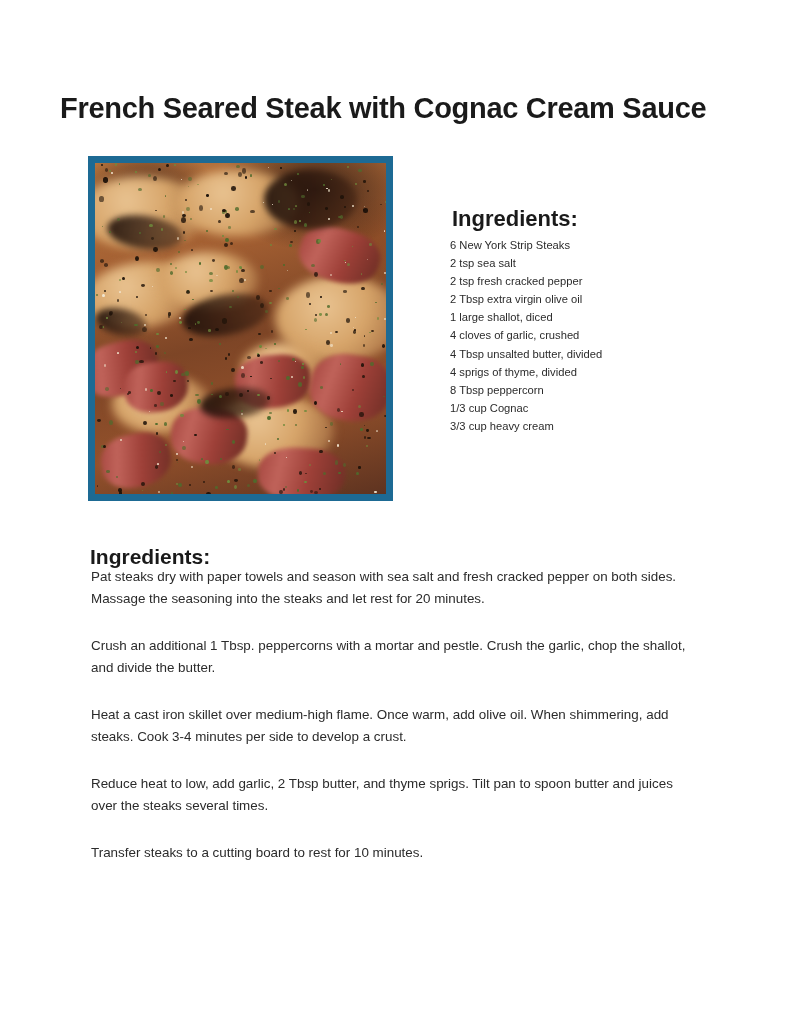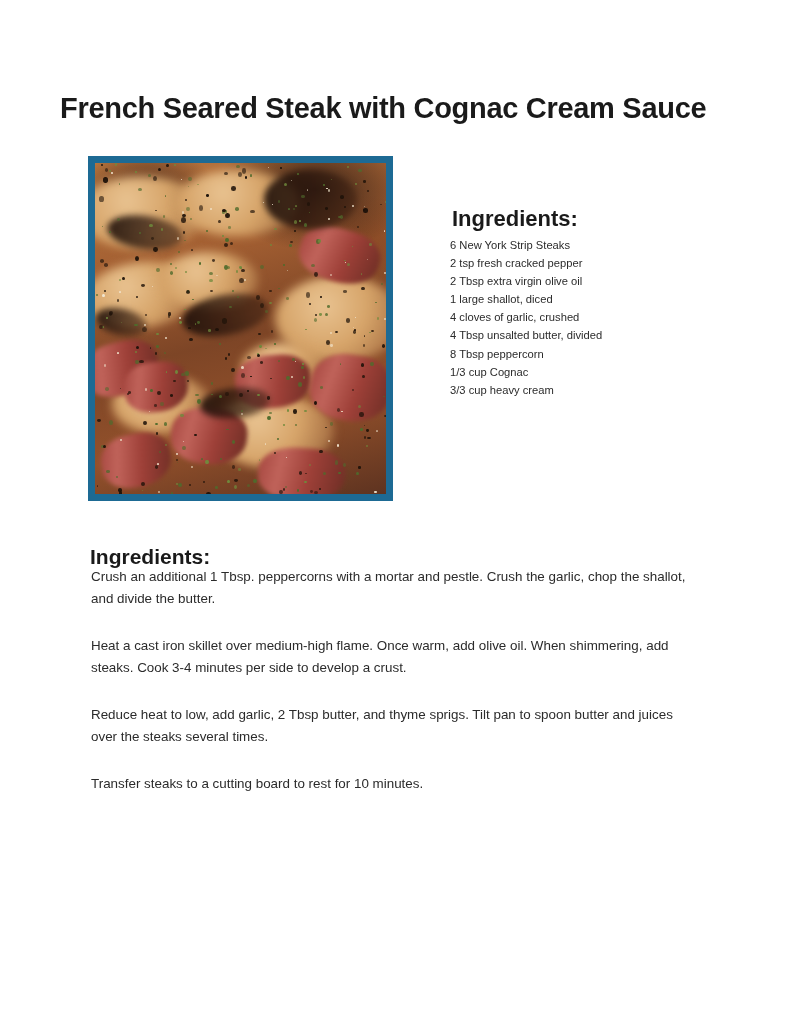--- a/index.html
+++ b/index.html
@@ -589,31 +589,34 @@
           <div class="fleck salt" style="width: 2.2px; height: 2.3px; left: 80.91%; top: 54.77%; opacity: 0.65;"></div>
           <div class="fleck salt" style="width: 2.1px; height: 2.7px; left: 17.16%; top: 68.05%; opacity: 0.64;"></div>
           <div class="fleck salt" style="width: 2.4px; height: 2px; left: 96.51%; top: 80.76%; opacity: 0.58;"></div>
         </div>
     </div>
   </div>
 
   <h2 class="ingredients-head">Ingredients:</h2>
   <ul class="ingredients-list" id="ingredients-list">
       <li>6 New York Strip Steaks</li>
+      <li>2 tsp sea salt</li>
       <li>2 tsp fresh cracked pepper</li>
       <li>2 Tbsp extra virgin olive oil</li>
       <li>1 large shallot, diced</li>
       <li>4 cloves of garlic, crushed</li>
       <li>4 Tbsp unsalted butter, divided</li>
+      <li>4 sprigs of thyme, divided</li>
       <li>8 Tbsp peppercorn</li>
       <li>1/3 cup Cognac</li>
       <li>3/3 cup heavy cream</li>
     </ul>
 
   <h2 class="instructions-head">Ingredients:</h2>
   <div class="steps" id="instruction-steps">
+      <p>Pat steaks dry with paper towels and season with sea salt and fresh cracked pepper on both sides. Massage the seasoning into the steaks and let rest for 20 minutes.</p>
       <p>Crush an additional 1 Tbsp. peppercorns with a mortar and pestle. Crush the garlic, chop the shallot, and divide the butter.</p>
       <p>Heat a cast iron skillet over medium-high flame. Once warm, add olive oil. When shimmering, add steaks. Cook 3-4 minutes per side to develop a crust.</p>
       <p>Reduce heat to low, add garlic, 2 Tbsp butter, and thyme sprigs. Tilt pan to spoon butter and juices over the steaks several times.</p>
       <p>Transfer steaks to a cutting board to rest for 10 minutes.</p>
     </div>
 
 </div>
 
 </body></html>

